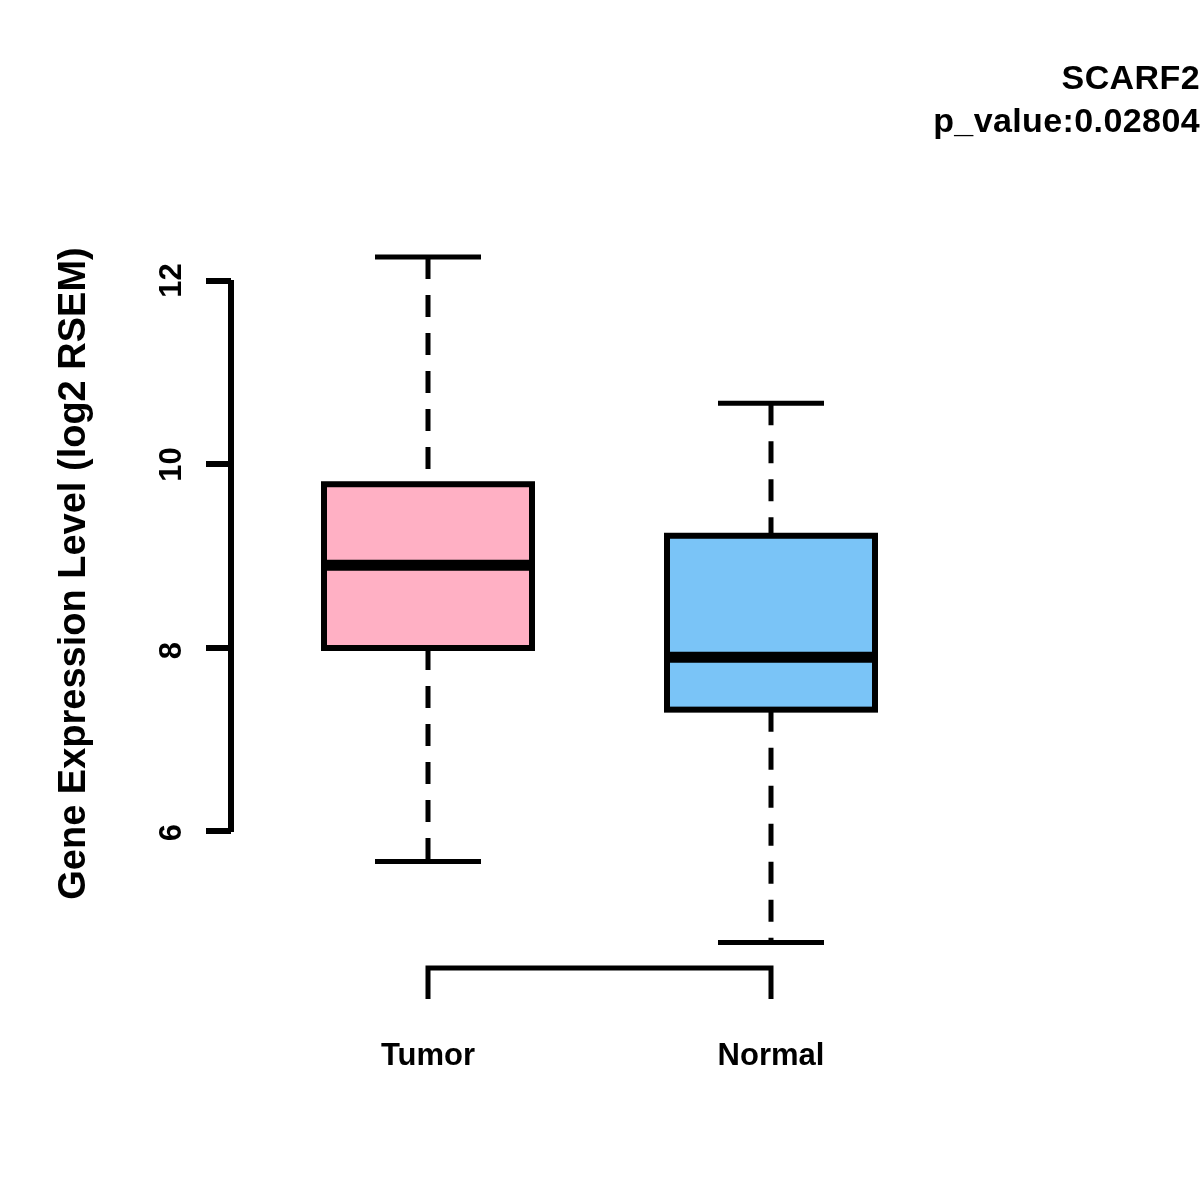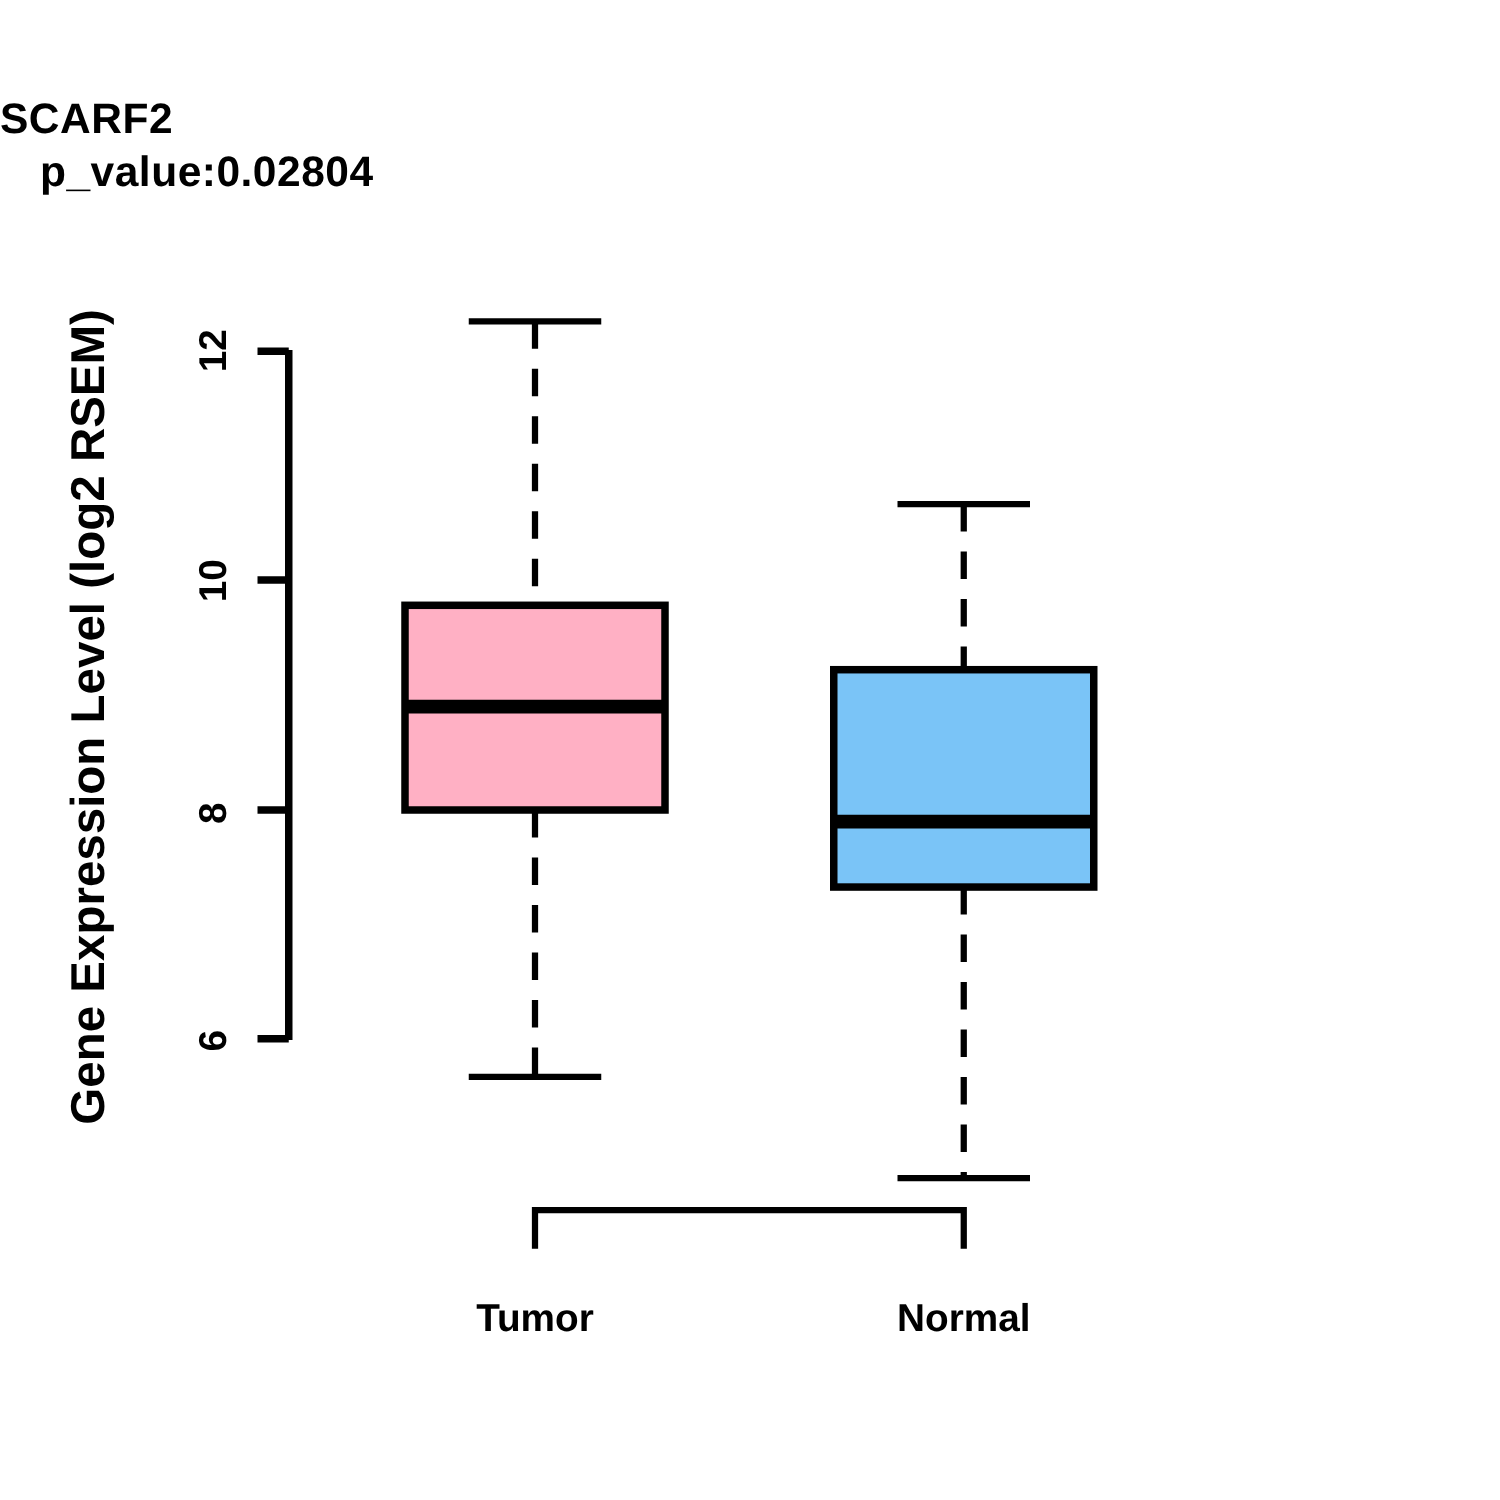--- a/index.html
+++ b/index.html
@@ -15,23 +15,23 @@
   }
   #plot-root {
     position: relative;
     width: 1200px;
     height: 1200px;
     background: #ffffff;
   }
   .title-block {
     position: absolute;
     left: 0;
-    top: 74px;
+    top: 56px;
     width: 1200px;
-    text-align: left;
+    text-align: right;
     color: #000000;
   }
   .chart-title {
     font-size: 34px;
     font-weight: bold;
     letter-spacing: 0.4px;
     line-height: 42px;
   }
   .chart-subtitle {
     font-size: 34px;

